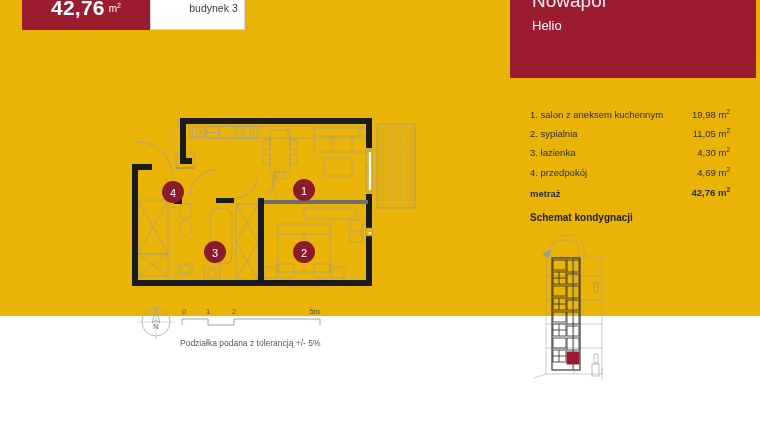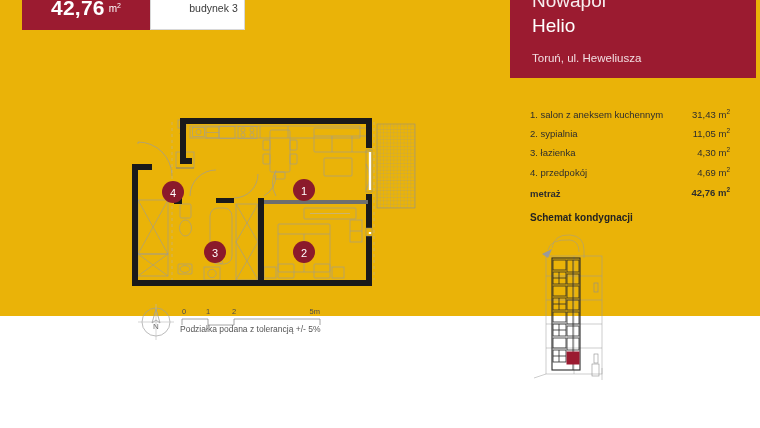--- a/index.html
+++ b/index.html
@@ -43,21 +43,21 @@
     position: absolute; left: 510px; top: -22px;
     width: 246px; height: 100px;
     background: #9B1B30;
     padding: 10px 22px 0 22px;
   }
   .project-brand {
     color: #ffffff; font-size: 19px; line-height: 25px; font-weight: 300;
     opacity: .92;
   }
   .project-name {
-    color: #ffffff; font-size: 19px; line-height: 26px; font-weight: 300;
+    color: #ffffff; font-size: 13px; line-height: 26px; font-weight: 300;
   }
   .project-address {
     color: #f2dde1; font-size: 11.5px; margin-top: 13px;
   }
 
   
   .rooms {
     position: absolute; left: 530px; top: 104px;
     width: 200px;
   }
@@ -83,48 +83,47 @@
   
   .plan-wrap {
     position: absolute; left: 118px; top: 112px;
     width: 300px; height: 180px;
   }
 
   
   .compass { position: absolute; left: 136px; top: 302px; width: 40px; height: 40px; }
   .scalebar { position: absolute; left: 180px; top: 305px; width: 142px; height: 28px; }
   .scale-note {
-    position: absolute; left: 180px; top: 324px;
+    position: absolute; left: 180px; top: 338px;
     font-size: 8.5px; color: #555;
   }
 </style>
 </head>
 <body>
 
 <div id="page">
 
   <div class="area-badge">
     <span class="area-value">42,76</span>
     <span class="area-unit"><span>m</span><sup>2</sup></span>
   </div>
 
   <div class="building-badge">
     <span>budynek 3</span>
   </div>
 
   <div class="project-panel">
     <div class="project-brand">Nowapol</div>
     <div class="project-name">Helio</div>
-    <div class="project-address">Toruń, ul. Heweliusza</div>
   </div>
 
   <div class="rooms">
     <div class="room-row">
       <span class="r-name">1. salon z aneksem kuchennym</span>
-      <span class="r-area"><span>31,43 m</span><sup>2</sup></span>
+      <span class="r-area"><span>19,98 m</span><sup>2</sup></span>
     </div>
     <div class="room-row">
       <span class="r-name">2. sypialnia</span>
       <span class="r-area"><span>11,05 m</span><sup>2</sup></span>
     </div>
     <div class="room-row">
       <span class="r-name">3. łazienka</span>
       <span class="r-area"><span>4,30 m</span><sup>2</sup></span>
     </div>
     <div class="room-row">

